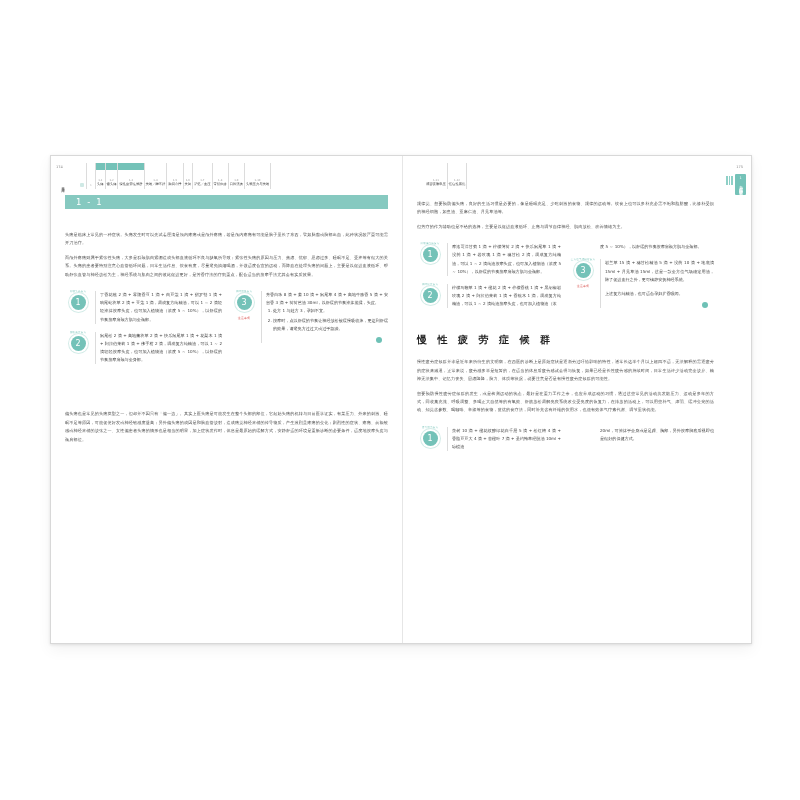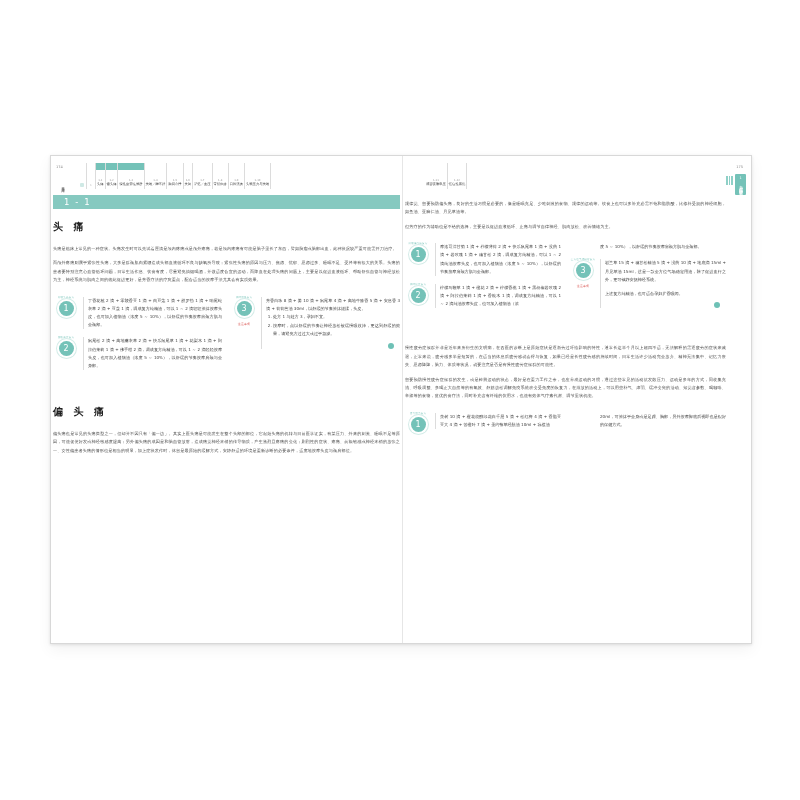--- a/index.html
+++ b/index.html
@@ -154,21 +154,21 @@
     margin-top:7px;white-space:nowrap;text-align:center;width:26px;
   }
   .ol{margin:0;padding-left:7px;font-size:4.1px;line-height:2.0;color:#3f3f3f;text-align:justify;}
   .ol li{margin-bottom:1px;}
 
   .dot{
     width:6px;height:6px;border-radius:50%;background:#6ec1b6;
   }
   .dot-wrap{display:flex;justify-content:flex-end;padding-right:6px;margin-top:4px;}
 
-  .pad{padding:0 2px;box-sizing:border-box;}
+  .pad{padding:0 14px;box-sizing:border-box;}
   .spacer-sm{height:6px;}
   .spacer-md{height:11px;}
   .spacer-lg{height:16px;}
 </style>
 </head>
 <body>
 
 <div class="stage">
   <div class="spread">
 
@@ -237,21 +237,20 @@
           <span class="tlab">头颈压力与失眠</span>
         </div>
       </div>
 
       <div style="position:absolute;left:0;right:0;top:39px;bottom:0;" class="pad">
 
         <div class="sec-band">
           <span class="sec-no">1 - 1</span>
         </div>
         <div class="spacer-md"></div>
-        <div class="sec-title">头 痛</div>
         <div class="spacer-md"></div>
 
         <p class="para">头痛是临床上常见的一种症状。头痛发生时可以先试着厘清是颅内疼痛或是颅外疼痛，若是颅内疼痛有可能是脑子里长了东西，譬如脑瘤或脑部出血，此种状况较严重可能需开刀治疗。</p>
         <p class="para">而颅外疼痛则属于紧张性头痛，大多是群颈肌肉紧绷造成头部血液循环不良与缺氧所导致；紧张性头痛的原因与压力、焦虑、忧郁、思虑过多、睡眠不足、受挫等有很大的关系。头痛的患者要特别注意心血管循环问题，日常生活作息、饮食有度，尽量避免抽烟喝酒，并做适度合宜的运动，而降血在处理头痛的问题上，主要是以促进血液循环、帮助舒张血管与神经放松为主，神经系统与肌肉之间的彼此促进更好，是芳香疗法的疗愈重点，配合适当的按摩手法尤其会有实质效果。</p>
 
         <div class="spacer-sm"></div>
 
         <div class="rx-grid">
           <div class="rx-col">
 
@@ -290,21 +289,20 @@
                   <span class="dot"></span>
                 </div>
               </div>
             </div>
           </div>
         </div>
 
         <div class="spacer-lg"></div>
 
         <div class="spacer-md"></div>
-        <div class="sec-title">偏 头 痛</div>
         <div class="spacer-md"></div>
         <p class="para">偏头痛也是常见的头痛类型之一，但却并不因只有「偏一边」。其实上医头痛是可能发生在整个头部的部位，它起始头痛的机转与目前医学证实，有某压力、外来的刺激、睡眠不足等原因，可能促使好发或神经敏感度提高；另外偏头痛的成因是和脑血管放射，造成痛觉神经末梢的传导物质，产生激烈且疼痛的变化；剧烈性的症状、疼痛、前额敏感或神经末梢的放张之一、女性偏患者头痛的情形也是相当的明显，加上症状发作时，休息是最原始的缓解方式，安静舒适的环境是重新诊断的必要条件，适度地按摩头皮与颈肩部位。</p>
 
       </div>
     </div>
 
     <div class="page page-right">
 
       <div class="folio-right">175</div>
 
@@ -375,20 +373,21 @@
                   <span class="dot"></span>
                 </div>
               </div>
             </div>
           </div>
         </div>
 
         <div class="spacer-sm"></div>
 
         <div class="spacer-md"></div>
+        <div class="sec-title">慢 性 疲 劳 症 候 群</div>
         <div class="spacer-md"></div>
 
         <p class="para">慢性疲劳症候群并非是近年来所衍生的文明病，在西医的诊断上是原始症状是逐渐劳过吁恰影响的特性，通常长达半个月以上超四不适，无法解释的需逐疲劳的症状来减退，正常来说，疲劳感多半是短暂的，在适当的体息后疲劳感就会得与恢复，如果已经是长性疲劳感的持续时间，日常生活许少活动完全放弃、精神无法集中、记忆力丧失、思虑隆隆，脑力、体质等状况，就要注意是否是有慢性疲劳症候群的可能性。</p>
         <p class="para">想要预防慢性疲劳症候群的发生，或是检测运动的状态，最好是在重力工作之余，也应养成运动的习惯，透过这些常见的活动抗发散压力、运动是多年的方式，同收集充流、呼吸调整、多喝正大自然等的有氧效、舒筋放松调解免疫系统改变受免度的恢复力，在排放的活动上，可以用些补气、虚弱、缓冲变亮的活动、知觉含参数、喝咖啡、辛辣等的食物，贫优的食疗法，同时补充含有纤维的饮用水，也能有效体气疗素代谢、调节里状机能。</p>
 
         <div class="spacer-sm"></div>
 
         <div class="rx-grid">
           <div class="rx-col">
             <div class="rx">

